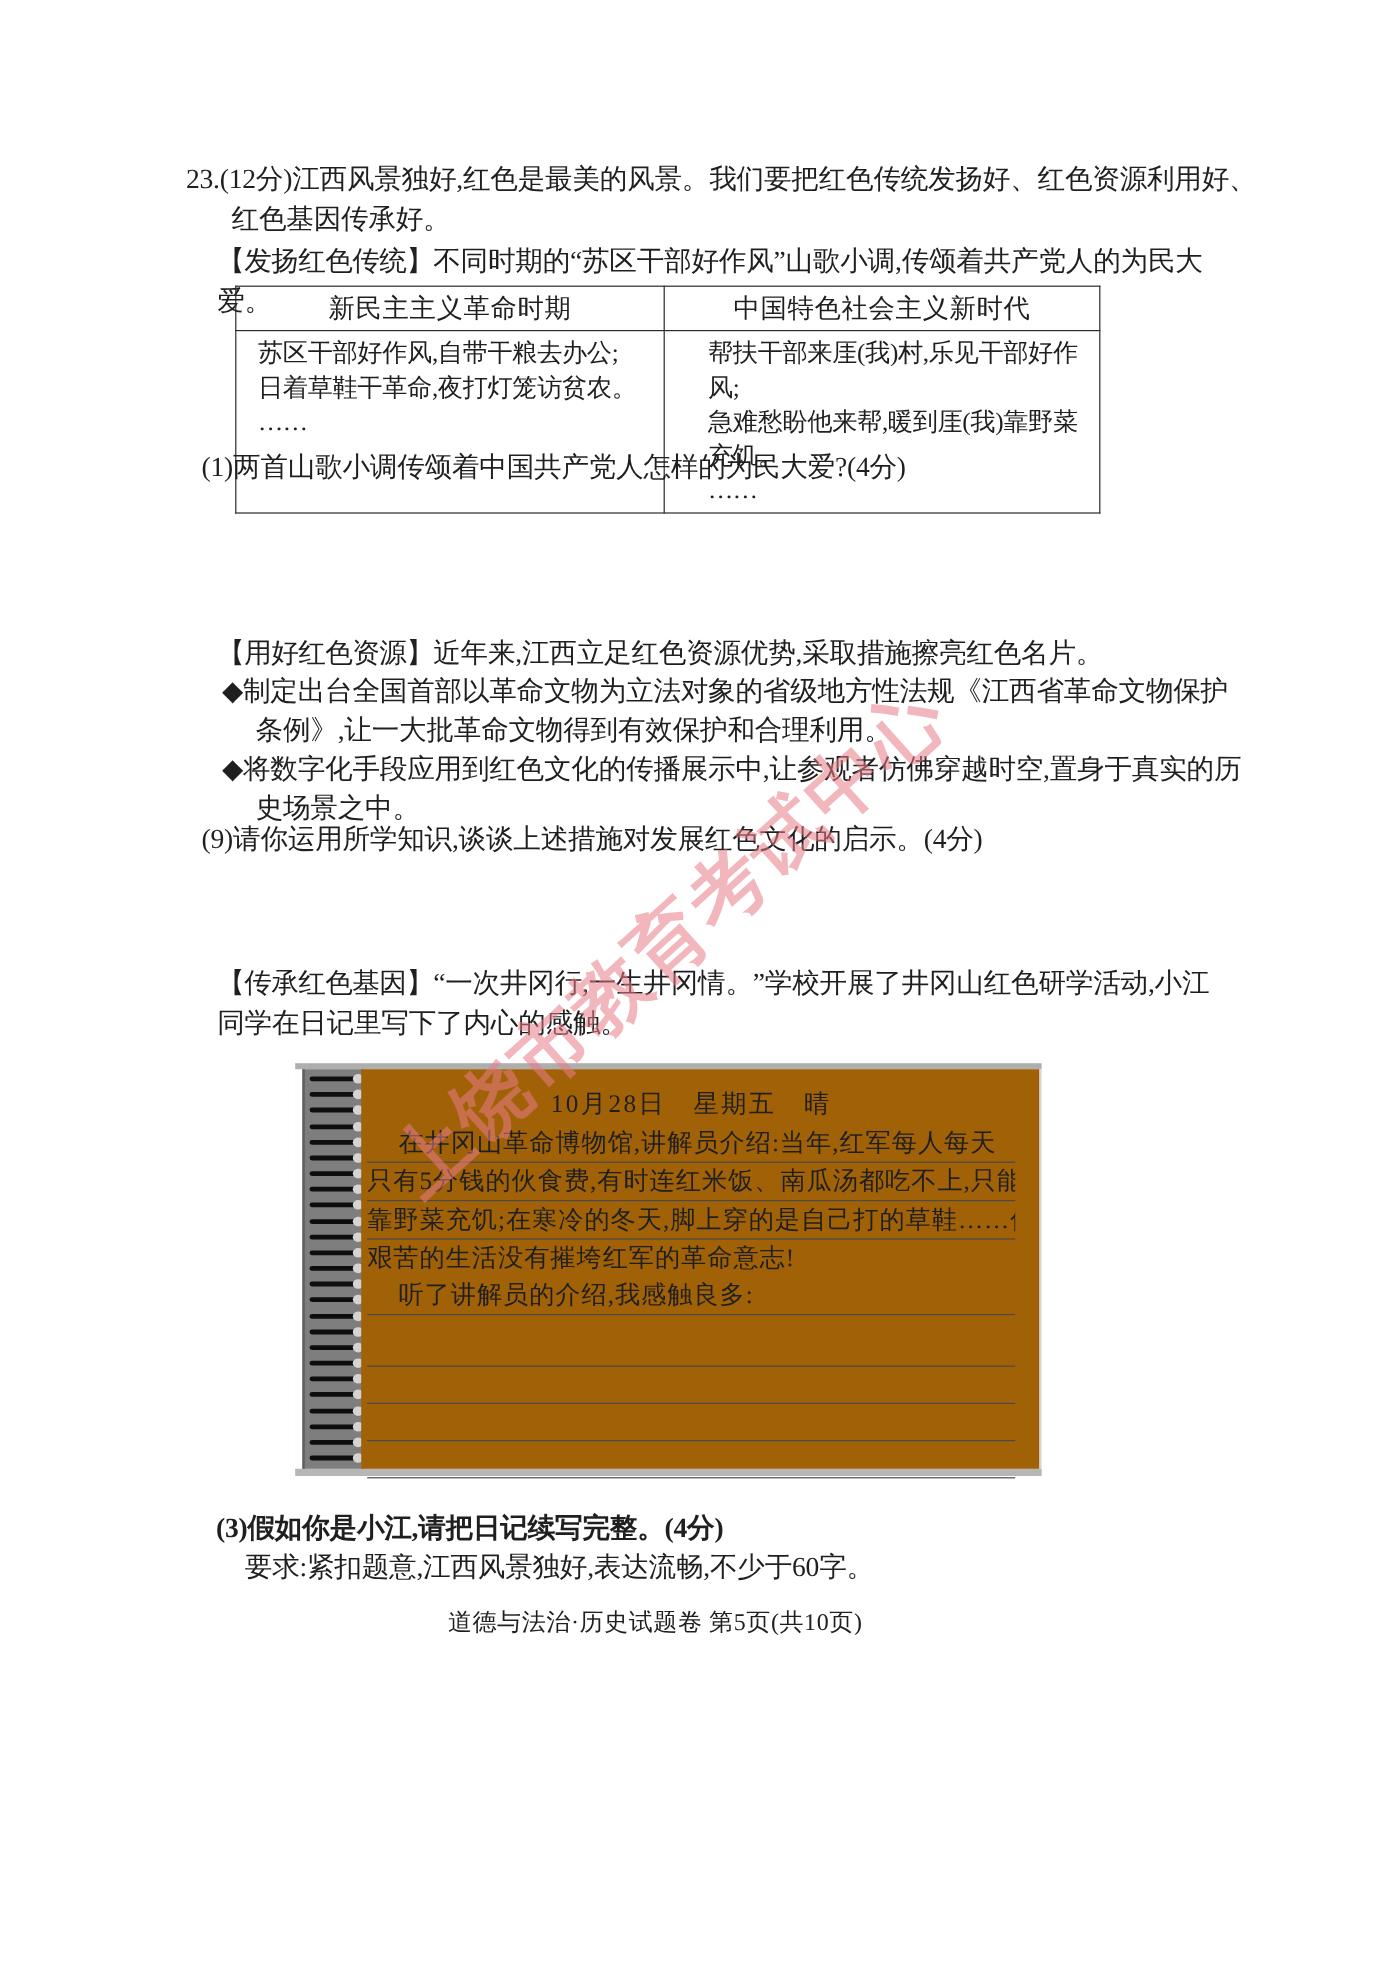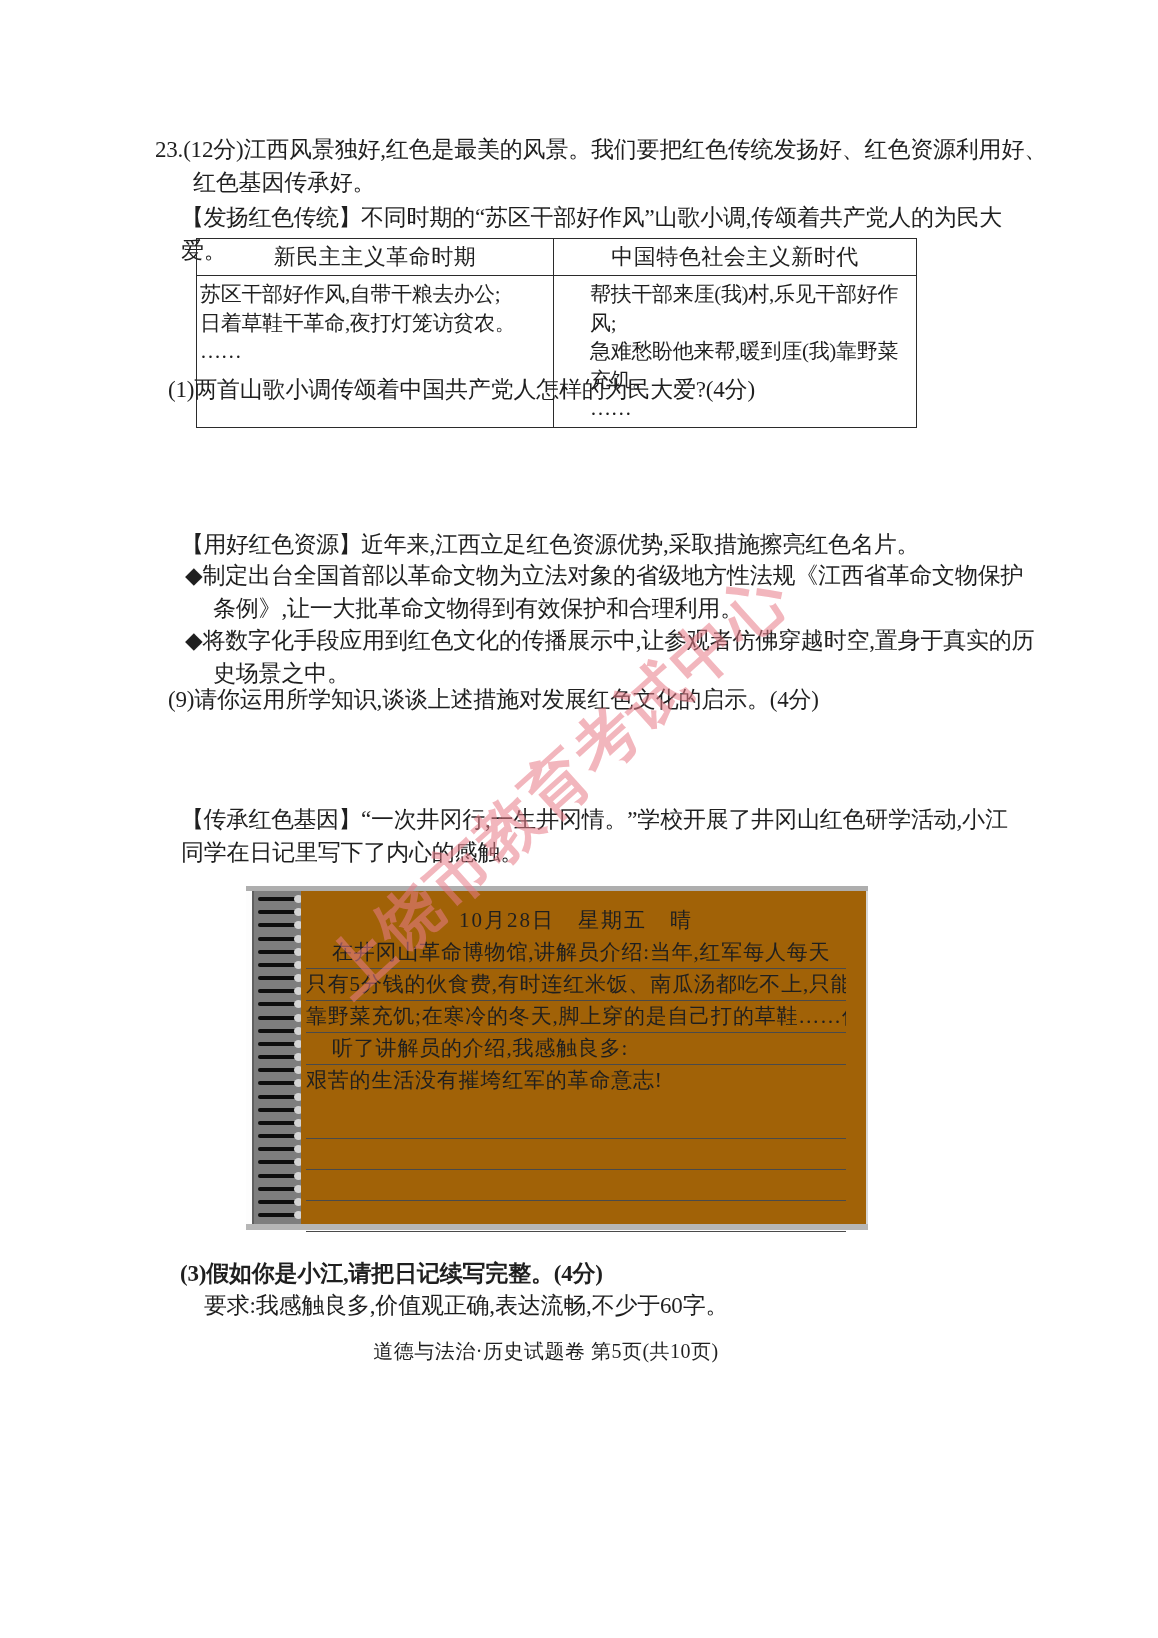--- a/index.html
+++ b/index.html
@@ -21,21 +21,21 @@
 
   
   .verse-table { border-collapse:collapse; table-layout:fixed; width:714px; }
   .verse-table th, .verse-table td { border:1.6px solid #2b2b2b; }
   .verse-table th {
     font-weight:normal; font-size:22px; height:34px; text-align:center;
     letter-spacing:0.5px;
   }
   .verse-table td {
     vertical-align:top; font-size:21px; line-height:28.5px;
-    padding:4px 4px 4px 3px; height:90px; letter-spacing:-0.3px;
+    padding:4px 4px 4px 18px; height:90px; letter-spacing:-0.3px;
   }
   .verse-table td.c2 { padding-left:36px; }
   .col1 { width:354px; } .col2 { width:360px; }
 
   
   .notebook { left:246px; top:886px; width:622px; height:344px; background:#fdfdfd; }
   .nb-top    { left:0; top:0; width:100%; height:5px; background:#aeaeae; }
   .nb-bottom { left:0; bottom:0; width:100%; height:6px; background:#b6b6b6; }
   .nb-right  { right:0; top:5px; bottom:6px; width:2px; background:#d6d6d6; }
   .binding   { left:6px; top:5px; bottom:6px; width:49px; background:#7e7e7e;
@@ -140,30 +140,30 @@
         <div class="wire" style="top: 295.667px;"></div>
         <div class="wire" style="top: 308.833px;"></div>
         <div class="wire" style="top: 322px;"></div>
       </div>
 
     <div class="abs paper">
       <div class="diary-date">10月28日　星期五　晴</div>
       <div class="diary-line indent">在井冈山革命博物馆,讲解员介绍:当年,红军每人每天</div>
       <div class="diary-line">只有5分钱的伙食费,有时连红米饭、南瓜汤都吃不上,只能</div>
       <div class="diary-line">靠野菜充饥;在寒冷的冬天,脚上穿的是自己打的草鞋……但</div>
+      <div class="diary-line no-rule"><span class="underlined">艰苦的生活没有摧垮红军的革命意志!</span></div>
       <div class="diary-line indent">听了讲解员的介绍,我感触良多:</div>
-      <div class="diary-line no-rule"><span class="underlined">艰苦的生活没有摧垮红军的革命意志!</span></div>
       <div class="blank-gap"></div>
       <div class="blank-line"></div>
       <div class="blank-line"></div>
       <div class="blank-line"></div>
       <div class="blank-line"></div>
     </div>
   </div>
 
   <p class="abs body-text" style="left:180px; top:1258px; width:840px;font-weight:bold;">(3)假如你是小江,请把日记续写完整。(4分)</p>
-  <p class="abs body-text" style="left:204px; top:1290px; width:816px;">要求:我感触良多,价值观正确,表达流畅,不少于60字。</p>
+  <p class="abs body-text" style="left:204px; top:1290px; width:816px;">要求:紧扣题意,江西风景独好,表达流畅,不少于60字。</p>
 
   <div class="abs watermark" style="color: rgb(232, 124, 136);">上饶市教育考试中心</div>
 
   <div class="abs footer" style="top:1338px;">道德与法治·历史试题卷 第5页(共10页)</div>
 
 </div>
 
 </body></html>

